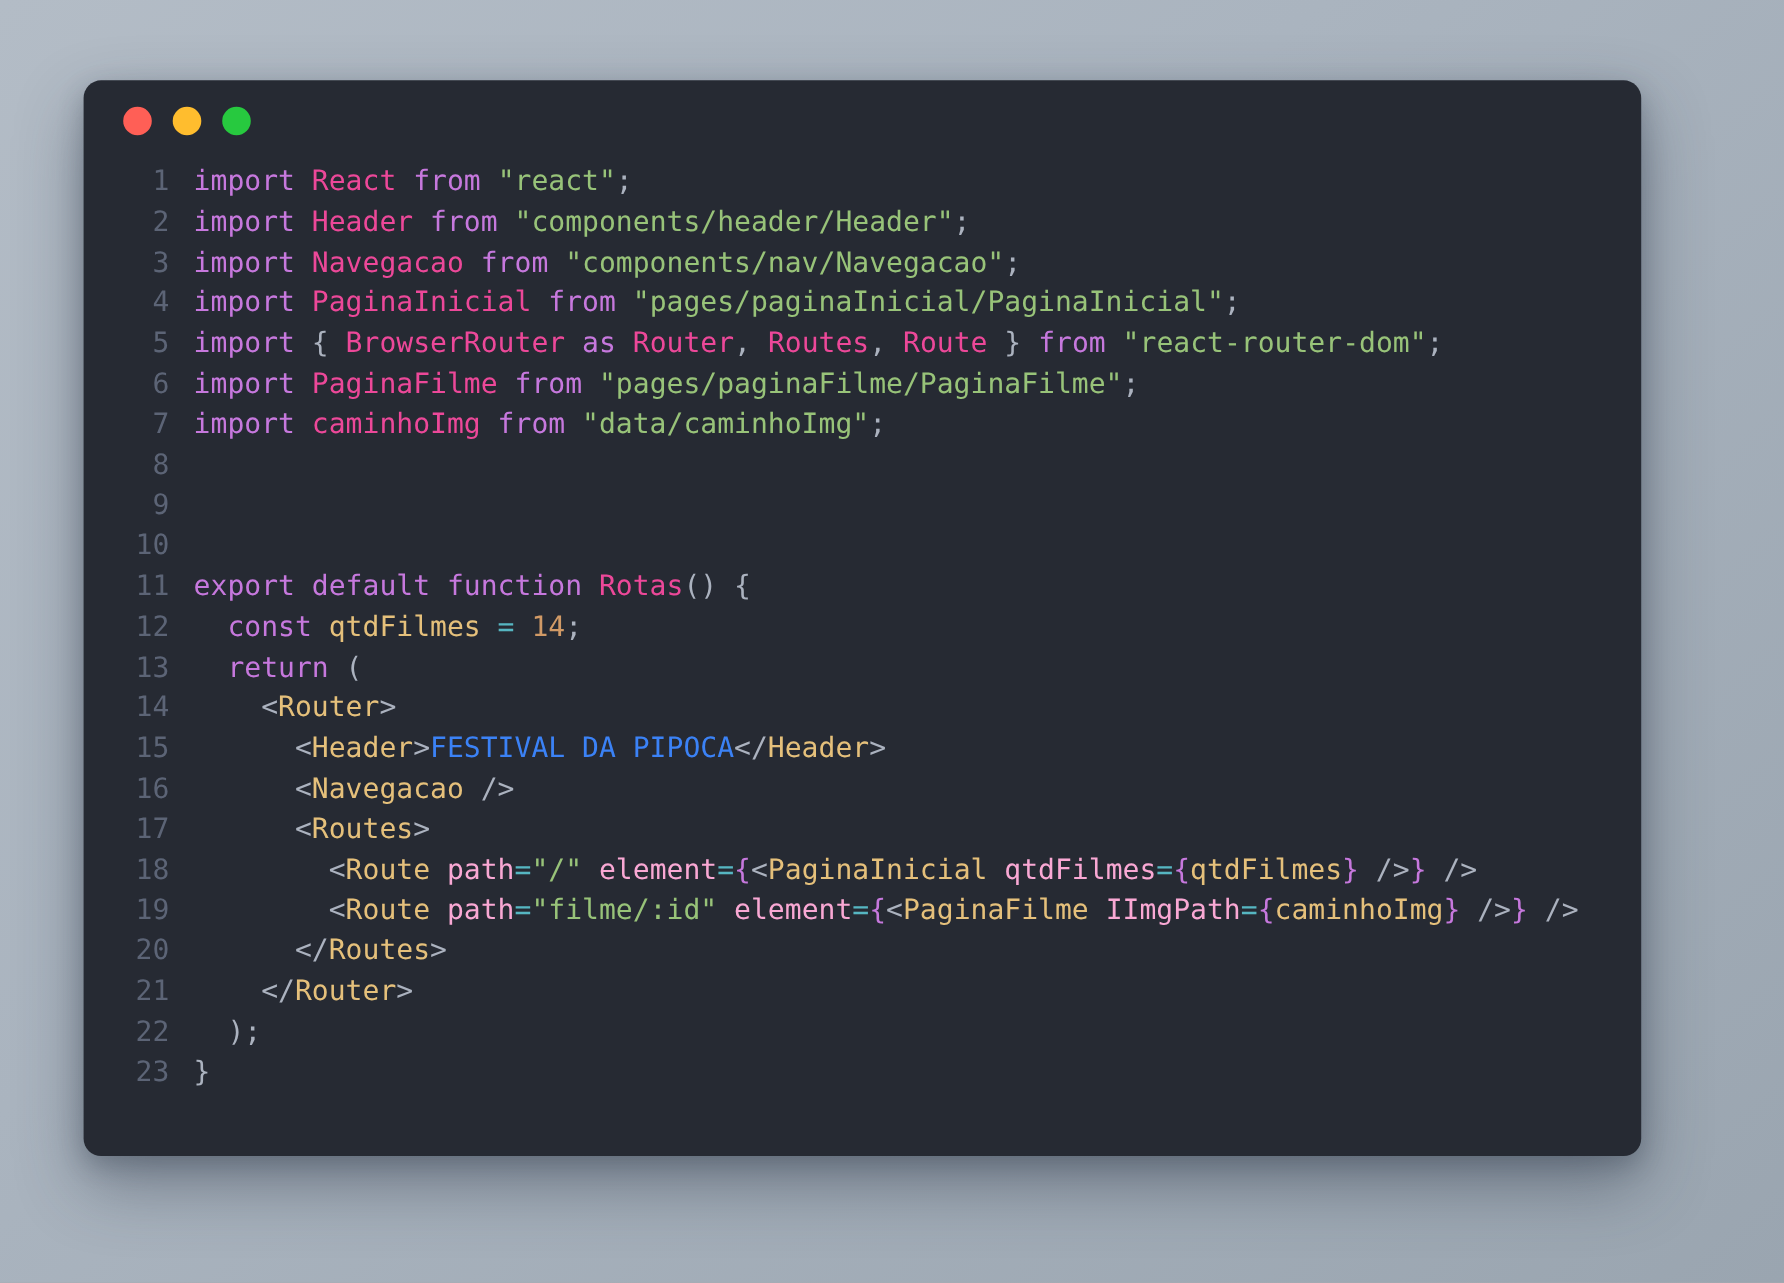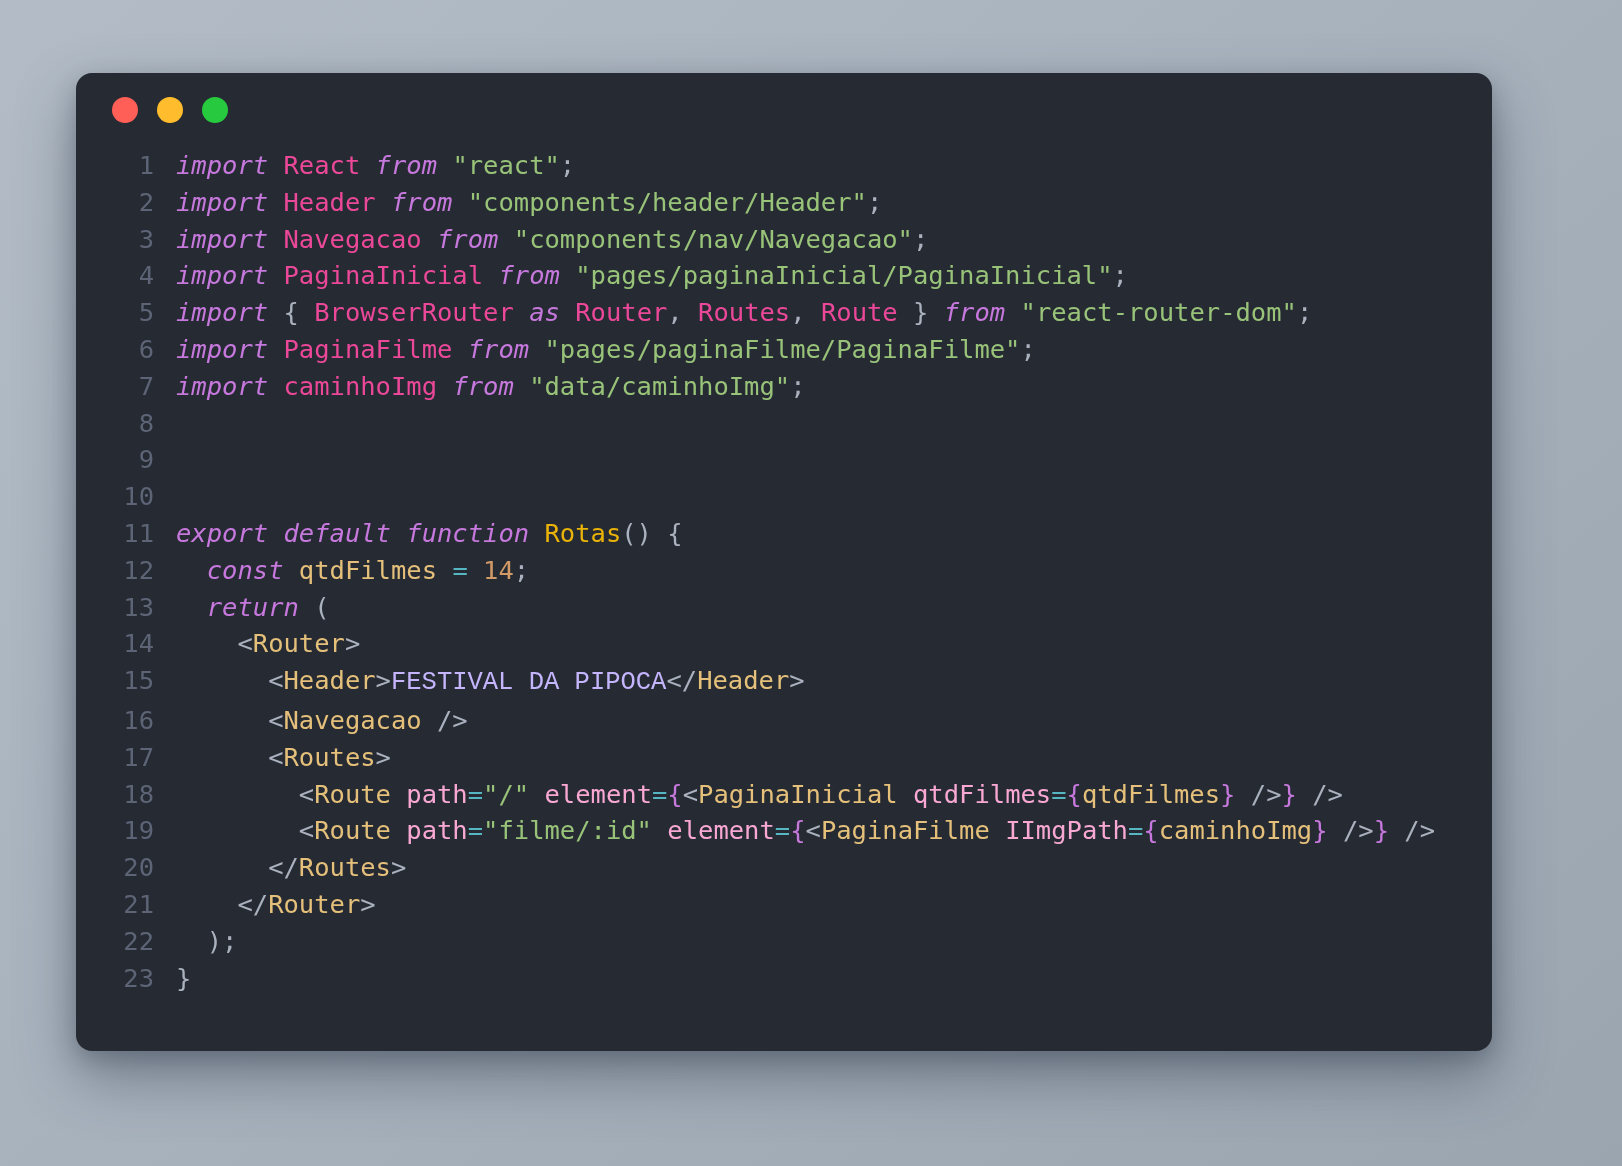--- a/index.html
+++ b/index.html
@@ -59,31 +59,31 @@
     color: #5c6476;
     user-select: none;
   }
   .code-line {
     flex: 1 1 auto;
     white-space: pre;
     color: #abb2bf;
   }
 
   
-  .kw   { color: #c678dd; font-style: italic; }   
+  .kw   { color: #c678dd; }   
   .id   { color: #ec4899; }   
   .str  { color: #98c379; }   
-  .fn   { color: #eab308; }   
+  .fn   { color: #ec4899; }   
   .var  { color: #e5c07b; }   
   .attr { color: #f9a8d4; }   
   .num  { color: #d19a66; }
   .op   { color: #56b6c2; }   
   .pun  { color: #abb2bf; }   
   .brace{ color: #c678dd; }   
-  .txt  { color: #c4b5fd; font-family: Liberation Mono, monospace; }   
+  .txt  { color: #3b82f6; }   
 </style>
 </head>
 <body>
 
 <div id="window" style="background: rgb(38, 42, 51);">
 
   <div id="titlebar">
     <div class="dot" style="background: rgb(255, 95, 86);"></div>
     <div class="dot" style="background: rgb(255, 189, 46);"></div>
     <div class="dot" style="background: rgb(39, 201, 63);"></div>

